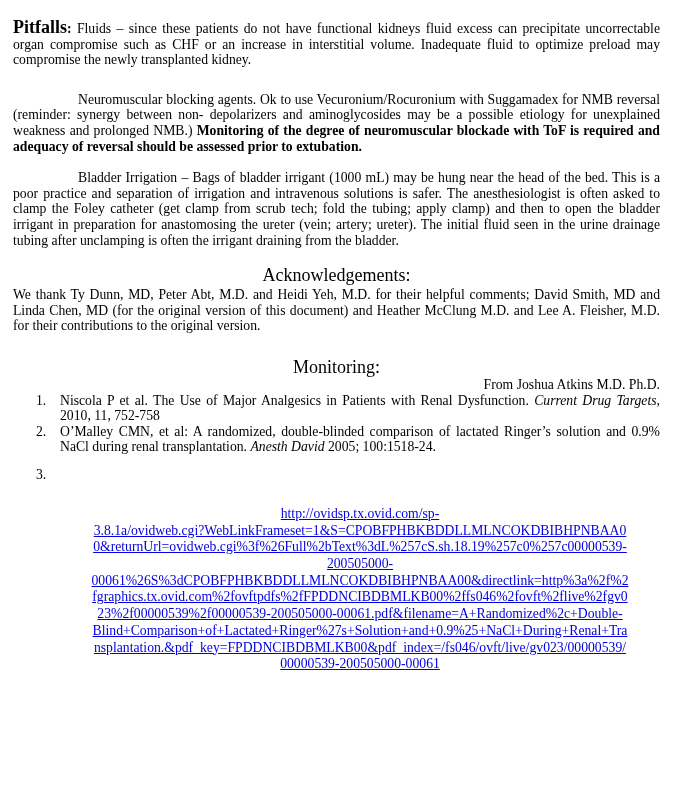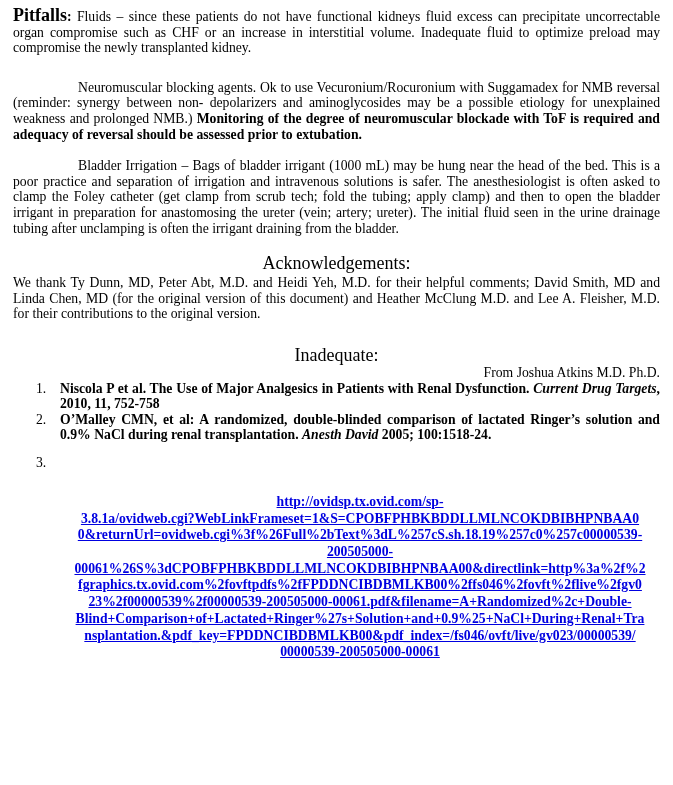--- a/index.html
+++ b/index.html
@@ -5,40 +5,40 @@
   html, body { margin: 0; padding: 0; }
   body {
     width: 673px; height: 785px;
     background: #ffffff;
     color: #000000;
     font-family: "Liberation Serif", "DejaVu Serif", serif;
     font-size: 13.7px;
     line-height: 15.6px;
     overflow: hidden;
   }
-  .page { padding: 8px 13px 0 13px; }
+  .page { padding: 20px 13px 0 13px; }
   p { margin: 0; text-align: justify; }
   .indent { text-indent: 65px; }
   .b { font-weight: bold; }
   .i { font-style: italic; }
   .lg { font-size: 18px; }
   .sp-p2 { margin-top: 24px; }
   .sp-p3 { margin-top: 18px; }
   .sp-p4 { margin-top: 16px; }
   .heading {
     font-size: 18px; line-height: 20px; font-weight: normal;
     margin: 0; text-align: center;
   }
   .sp-ack { margin-top: 17px; }
   .sp-ack-body { margin-top: 2px; }
   .sp-ref { margin-top: 23px; }
   .source-line { text-align: right; }
   .ref-item { display: flex; margin-left: 23px; }
   .ref-num { width: 24px; flex-shrink: 0; }
-  .ref-text { flex: 1; text-align: justify; font-weight: bold; }
+  .ref-text { flex: 1; text-align: justify; }
   .sp-item3 { margin-top: 12px; }
   .sp-src2 { margin-top: 18px; }
   .url-text { text-align: center; line-height: 16.7px; margin-top: 39px; }
   a.doc-link {
     color: #0000e0;
     text-decoration: underline;
     word-break: break-all;
   }
 </style>
 </head>
@@ -50,21 +50,21 @@
 
   <p class="indent sp-p2"><span>Neuromuscular blocking agents. Ok to use Vecuronium/Rocuronium with Suggamadex for NMB reversal (reminder: synergy between non-  depolarizers and aminoglycosides may be a possible etiology for unexplained weakness and prolonged NMB.) </span><span class="b">Monitoring of the degree of neuromuscular blockade with ToF is required and adequacy of reversal should be assessed prior to extubation.</span></p>
 
 
   <p class="indent sp-p4">Bladder Irrigation – Bags of bladder irrigant (1000 mL) may be hung near the head of the bed. This is a poor practice and separation of irrigation and intravenous solutions is safer. The anesthesiologist is often asked to clamp the Foley catheter (get clamp from scrub tech; fold the tubing; apply clamp) and then to open the bladder irrigant in preparation for anastomosing the ureter (vein; artery; ureter).  The initial fluid seen in the urine drainage tubing after unclamping is often the irrigant draining from the bladder.</p>
 
   <h2 class="heading sp-ack">Acknowledgements:</h2>
 
   <p class="sp-ack-body">We thank Ty Dunn, MD, Peter Abt, M.D. and Heidi Yeh, M.D. for their helpful comments; David Smith, MD and Linda Chen, MD (for the original version of this document) and Heather McClung M.D.  and Lee A. Fleisher, M.D. for their contributions to the original version.</p>
 
-  <h2 class="heading sp-ref">Inadequate:</h2>
+  <h2 class="heading sp-ref">Monitoring:</h2>
 
   <p class="source-line">From Joshua Atkins M.D. Ph.D.</p>
 
   <div class="ref-item">
     <span class="ref-num">1.</span>
     <div class="ref-text"><span>Niscola P et al. The Use of Major Analgesics in Patients with Renal Dysfunction. </span><span class="i">Current Drug Targets</span><span>, 2010, 11, 752-758</span></div>
   </div>
 
 
   <div class="ref-item">

